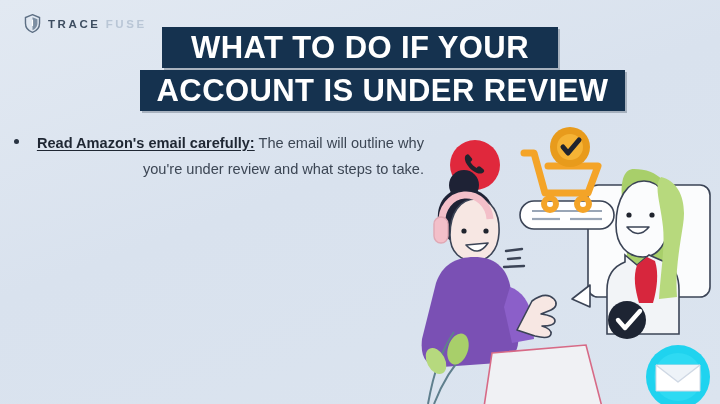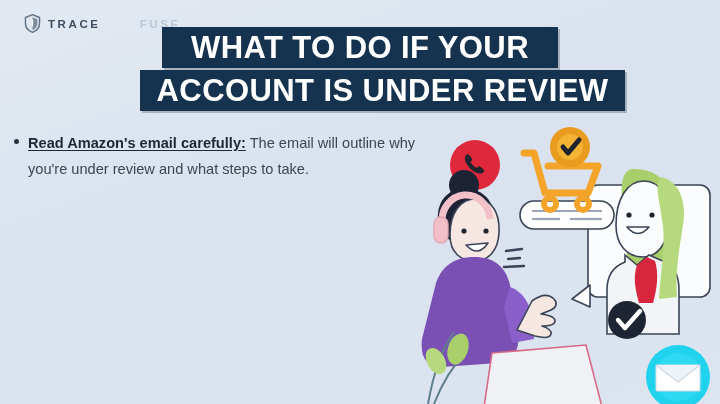--- a/index.html
+++ b/index.html
@@ -14,41 +14,41 @@
     width:720px; height:404px;
     background: linear-gradient(160deg,#e2e9f2 0%, #d9e2ee 45%, #dbe4ef 100%);
     overflow:hidden;
   }
 
   
   .logo { position:absolute; left:24px; top:14px; display:flex; align-items:center; gap:7px; }
   .logo .shield { width:17px; height:19px; display:block; }
   .logo .wordmark { font-size:11.5px; letter-spacing:2.6px; font-weight:700; display:flex; gap:5px; }
   .logo .wm-trace { color:#3d4d60; }
-  .logo .wm-fuse  { color:#b9c6d6;margin-left:34px; }
+  .logo .wm-fuse  { color:#b9c6d6; }
 
   
   .headline { position:absolute; left:0; top:0; width:100%; }
   .band {
     position:absolute;
     background:#15324f;
     color:#ffffff;
     font-weight:800;
     letter-spacing:0.4px;
     display:flex; align-items:center; justify-content:center;
     white-space:nowrap;
     box-shadow:2px 2px 0 rgba(12,26,42,.25);
     text-align:right;
   }
   .band-1 { left:162px; top:27px; width:396px; height:41px; font-size:31px; }
   .band-2 { left:122px; top:70px; width:485px; height:41px; font-size:31px;margin-left:18px; }
 
   
   .bullets { position:absolute; left:14px; top:130px; width:410px; }
-  .bullet { display:flex; gap:9px; margin-bottom:15px; }
+  .bullet { display:flex; gap:9px; margin-bottom:15px;text-align:right; }
   .bullet .dot {
     flex:0 0 auto; width:5px; height:5px; border-radius:50%;
     background:#283342; margin-top:9px;
   }
   .bullet .btext {
     font-size:14.6px; line-height:26px; color:#3c4654;
     font-family:"Liberation Sans", sans-serif;
   }
   .bullet .lead {
     font-weight:700; color:#1f2733;

